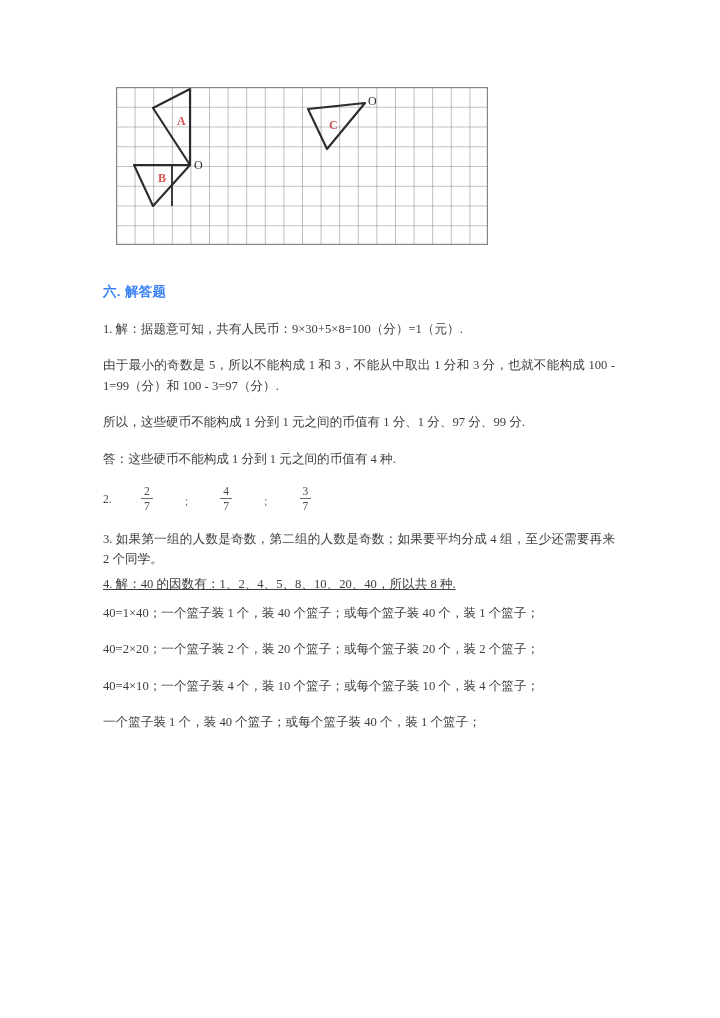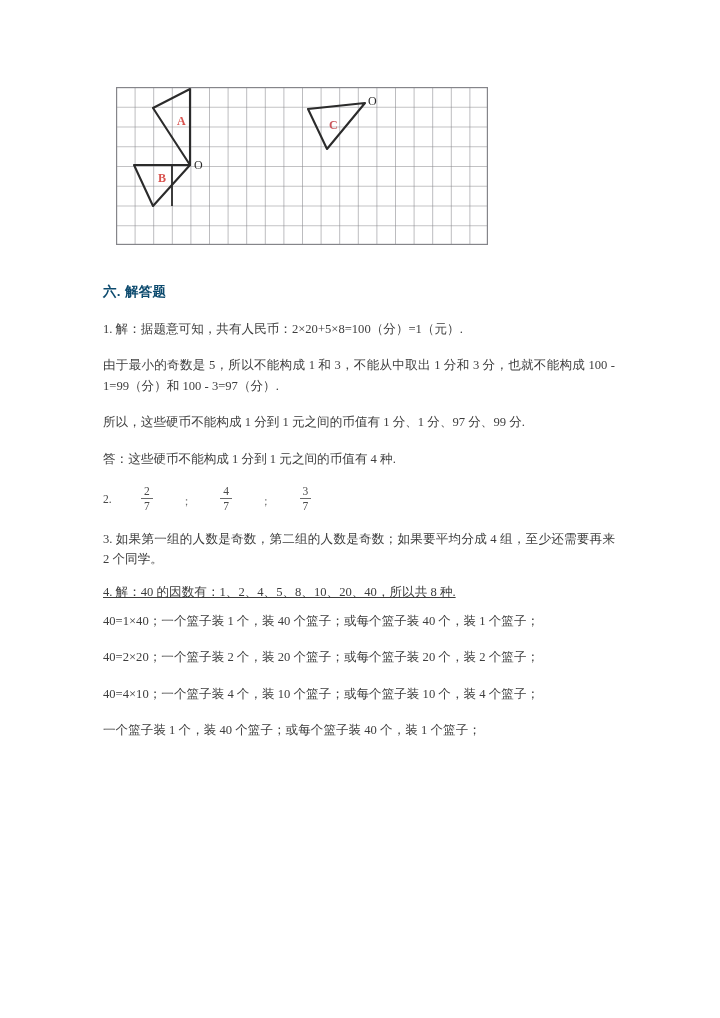--- a/index.html
+++ b/index.html
@@ -42,35 +42,35 @@
     position: absolute;
     left: 103px;
     top: 283px;
     width: 512px;
   }
 
   h2.section-title {
     font-family: "Liberation Sans", "DejaVu Sans", sans-serif;
     font-size: 13.5px;
     font-weight: bold;
-    color: #0c4a6e;
+    color: #3b82f6;
     margin: 0 0 18px 0;
     letter-spacing: 0.3px;
   }
 
   p.para {
     margin: 0 0 16px 0;
     font-size: 12.6px;
     line-height: 1.62;
     color: #3d3d3d;
     text-align: justify;
     text-justify: inter-ideograph;
   }
   p.para.tight {
-    margin-bottom: 12px;
+    margin-bottom: 4px;
   }
   p.para.tight2 {
     margin-bottom: 9px;
     text-decoration: underline;
   }
 
   
   .fraction-row {
     display: flex;
     align-items: center;
@@ -135,21 +135,21 @@
       <text x="213" y="42" font-family="'Liberation Serif', serif" font-size="12" font-weight="bold" fill="#c9555b">C</text>
 
       <text x="252" y="18" font-family="'Liberation Serif', serif" font-size="12" fill="#2b2b2b">O</text>
     </svg>
   </div>
 
   <div class="content">
 
     <h2 class="section-title">六. 解答题</h2>
 
-    <p class="para">1. 解：据题意可知，共有人民币：2×20+5×8=100（分）=1（元）.</p>
+    <p class="para">1. 解：据题意可知，共有人民币：9×30+5×8=100（分）=1（元）.</p>
     <p class="para">由于最小的奇数是 5，所以不能构成 1 和 3，不能从中取出 1 分和 3 分，也就不能构成 100 - 1=99（分）和 100 - 3=97（分）.</p>
     <p class="para">所以，这些硬币不能构成 1 分到 1 元之间的币值有 1 分、1 分、97 分、99 分.</p>
     <p class="para">答：这些硬币不能构成 1 分到 1 元之间的币值有 4 种.</p>
 
     <div class="fraction-row">
       <span class="idx">2.</span>
 
       <span class="frac">
         <span class="num">2</span>
         <span class="den">7</span>

